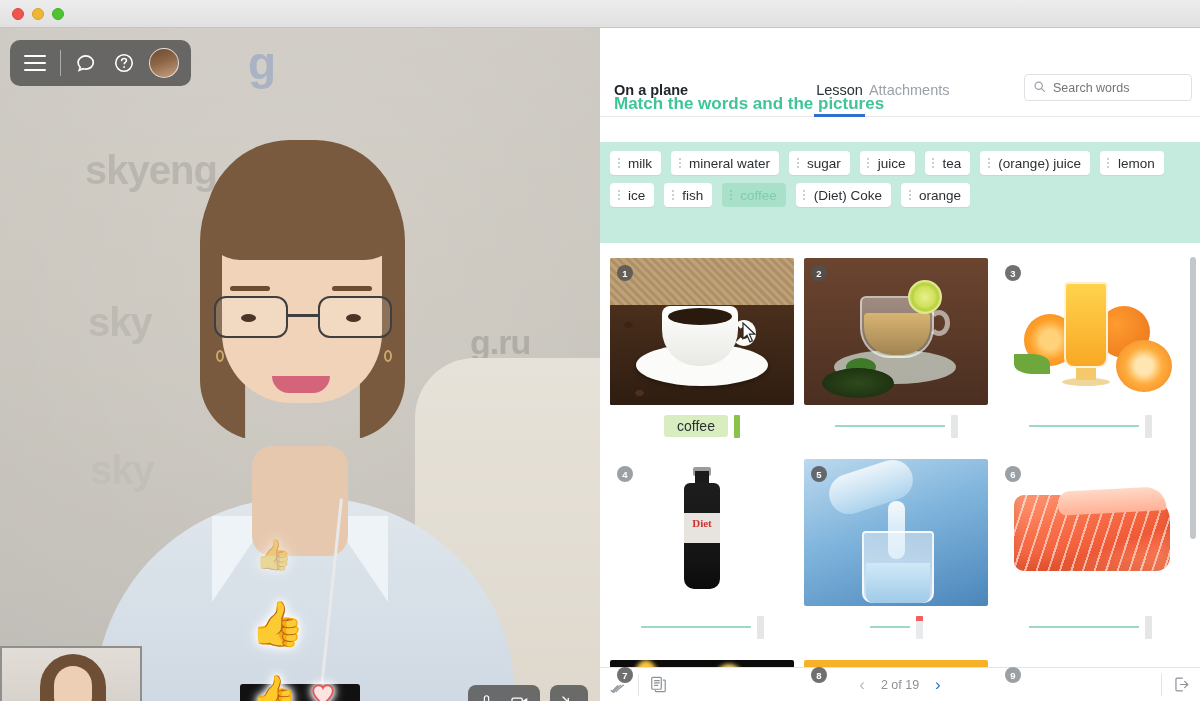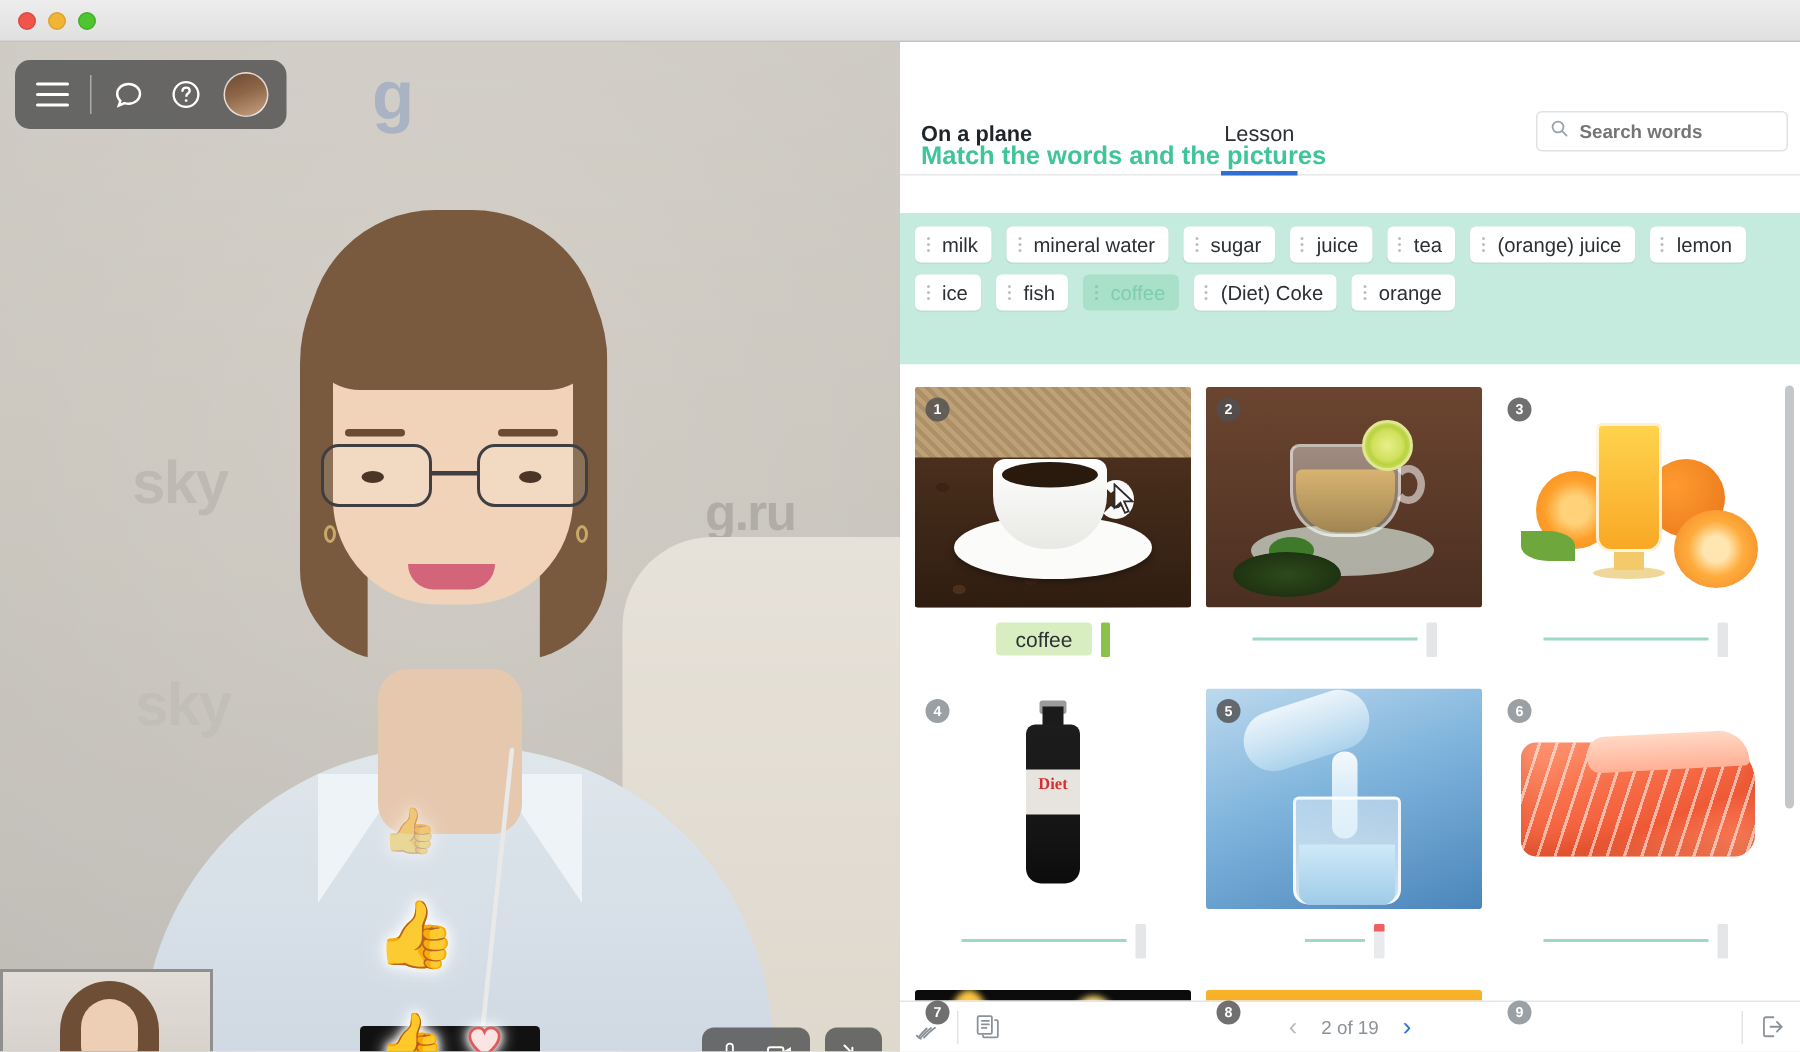--- a/index.html
+++ b/index.html
@@ -142,21 +142,21 @@
          display:flex; align-items:center; position:relative; }
   .tab.active { color:#2b3034; }
   .tab.active::after { content:""; position:absolute; left:-2px; right:-2px; bottom:0;
                        height:2.5px; background:#2f6fd0; }
   .searchbox {
     position:absolute; right:8px; top:10px; width:168px; height:27px;
     border:1px solid #dfe2e5; border-radius:4px; display:flex; align-items:center;
     gap:7px; padding:0 8px; background:#fff;
   }
   .searchbox input { border:0; outline:0; font-size:12.5px; color:#6a7178;
-                     font-family:inherit; width:126px; background:transparent;font-weight:bold; }
+                     font-family:inherit; width:126px; background:transparent; }
 
   .section-title { position:absolute; left:14px; top:66px; font-size:17px;
                    color:#40c49a; font-weight:bold; }
 
   
   .chips-area {
     position:absolute; left:0; top:114px; width:600px; height:101px;
     background:#c5eade; padding:9px 10px; display:flex; flex-wrap:wrap;
     gap:8px 10px; align-content:flex-start;
   }
@@ -335,20 +335,21 @@
     <div class="lights">
       <span class="light l-red"></span>
       <span class="light l-yel"></span>
       <span class="light l-grn"></span>
     </div>
   </div>
 
   <div class="video-pane">
 
     <div class="wm wm1">g</div>
+    <div class="wm wm3">skyeng</div>
     <div class="wm wm4">yeng</div>
     <div class="wm wm5">sky</div>
     <div class="wm wm6">g.ru</div>
     <div class="wm wm7">sky</div>
 
     <div class="person">
       <div class="chairback"></div>
       <div class="shoulders"></div>
       <div class="collar-l"></div>
       <div class="collar-r"></div>
@@ -446,20 +447,21 @@
       <path d="M1 1l12 11.2H7.4l3 6.6-2.4 1.1-3-6.7L1 16.6z" fill="#fff" stroke="#2b2b2b" stroke-width="1.2"></path>
     </svg>
   </div>
 
   <div class="panel">
 
     <div class="panel-header">
       <div class="lesson-title">On a plane</div>
       <div class="tabs">
         <div class="tab active">Lesson</div>
+        <div class="tab">Attachments</div>
       </div>
       <div class="searchbox">
         <span>
           <svg width="13" height="13" viewBox="0 0 24 24" fill="none" stroke="#9aa1a8" stroke-width="2.2">
             <circle cx="10.5" cy="10.5" r="6.7"></circle>
               <path d="M15.5 15.5L21 21" stroke-linecap="round"></path>
           </svg>
         </span>
         <input type="text" placeholder="Search words" style="">
       </div>

